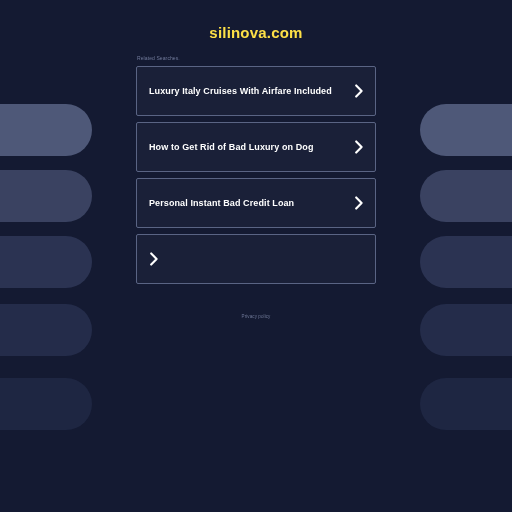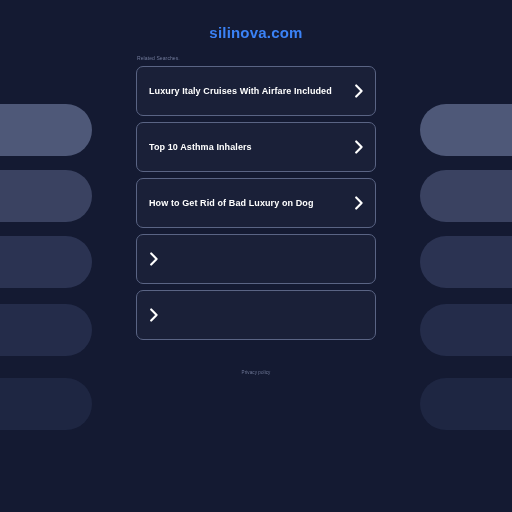--- a/index.html
+++ b/index.html
@@ -47,21 +47,21 @@
     box-sizing: border-box;
     display: flex;
     flex-direction: column;
     align-items: center;
   }
 
   #site-title {
     margin-top: 24px;
     font-size: 15px;
     font-weight: bold;
-    color: #3b82f6;
+    color: #fde047;
     letter-spacing: 0.2px;
     line-height: 18px;
   }
 
   #results-block {
     width: 240px;
     margin-top: 12px;
   }
 
   #related-label {
@@ -72,21 +72,21 @@
     margin-bottom: 4px;
     letter-spacing: 0.1px;
   }
 
   .result-card {
     box-sizing: border-box;
     width: 240px;
     height: 50px;
     margin-bottom: 6px;
     border: 1px solid #5a6484;
-    border-radius: 7px;
+    border-radius: 2px;
     background: #1a2038;
     display: flex;
     align-items: center;
     justify-content: space-between;
     padding: 0 11px 0 12px;
     cursor: pointer;
   }
 
   .result-text {
     font-size: 9px;
@@ -142,39 +142,32 @@
 
     <div class="result-card">
       <span class="result-text">Luxury Italy Cruises With Airfare Included</span>
       <span class="chevron">
         <svg viewBox="0 0 10 14" width="10" height="14" aria-hidden="true">
           <path d="M2.2 1.4 L7.6 7 L2.2 12.6" fill="none" stroke="currentColor" stroke-width="2.1" stroke-linecap="round" stroke-linejoin="round"></path>
         </svg>
       </span>
     </div>
 
-    <div class="result-card">
-      <span class="result-text">Top 10 Asthma Inhalers</span>
-      <span class="chevron">
-        <svg viewBox="0 0 10 14" width="10" height="14" aria-hidden="true">
-          <path d="M2.2 1.4 L7.6 7 L2.2 12.6" fill="none" stroke="currentColor" stroke-width="2.1" stroke-linecap="round" stroke-linejoin="round"></path>
-        </svg>
-      </span>
-    </div>
 
     <div class="result-card">
       <span class="result-text">How to Get Rid of Bad Luxury on Dog</span>
       <span class="chevron">
         <svg viewBox="0 0 10 14" width="10" height="14" aria-hidden="true">
           <path d="M2.2 1.4 L7.6 7 L2.2 12.6" fill="none" stroke="currentColor" stroke-width="2.1" stroke-linecap="round" stroke-linejoin="round"></path>
         </svg>
       </span>
     </div>
 
     <div class="result-card">
+      <span class="result-text">Personal Instant Bad Credit Loan</span>
       <span class="chevron">
         <svg viewBox="0 0 10 14" width="10" height="14" aria-hidden="true">
           <path d="M2.2 1.4 L7.6 7 L2.2 12.6" fill="none" stroke="currentColor" stroke-width="2.1" stroke-linecap="round" stroke-linejoin="round"></path>
         </svg>
       </span>
     </div>
 
     <div class="result-card">
       <span class="chevron">
         <svg viewBox="0 0 10 14" width="10" height="14" aria-hidden="true">

